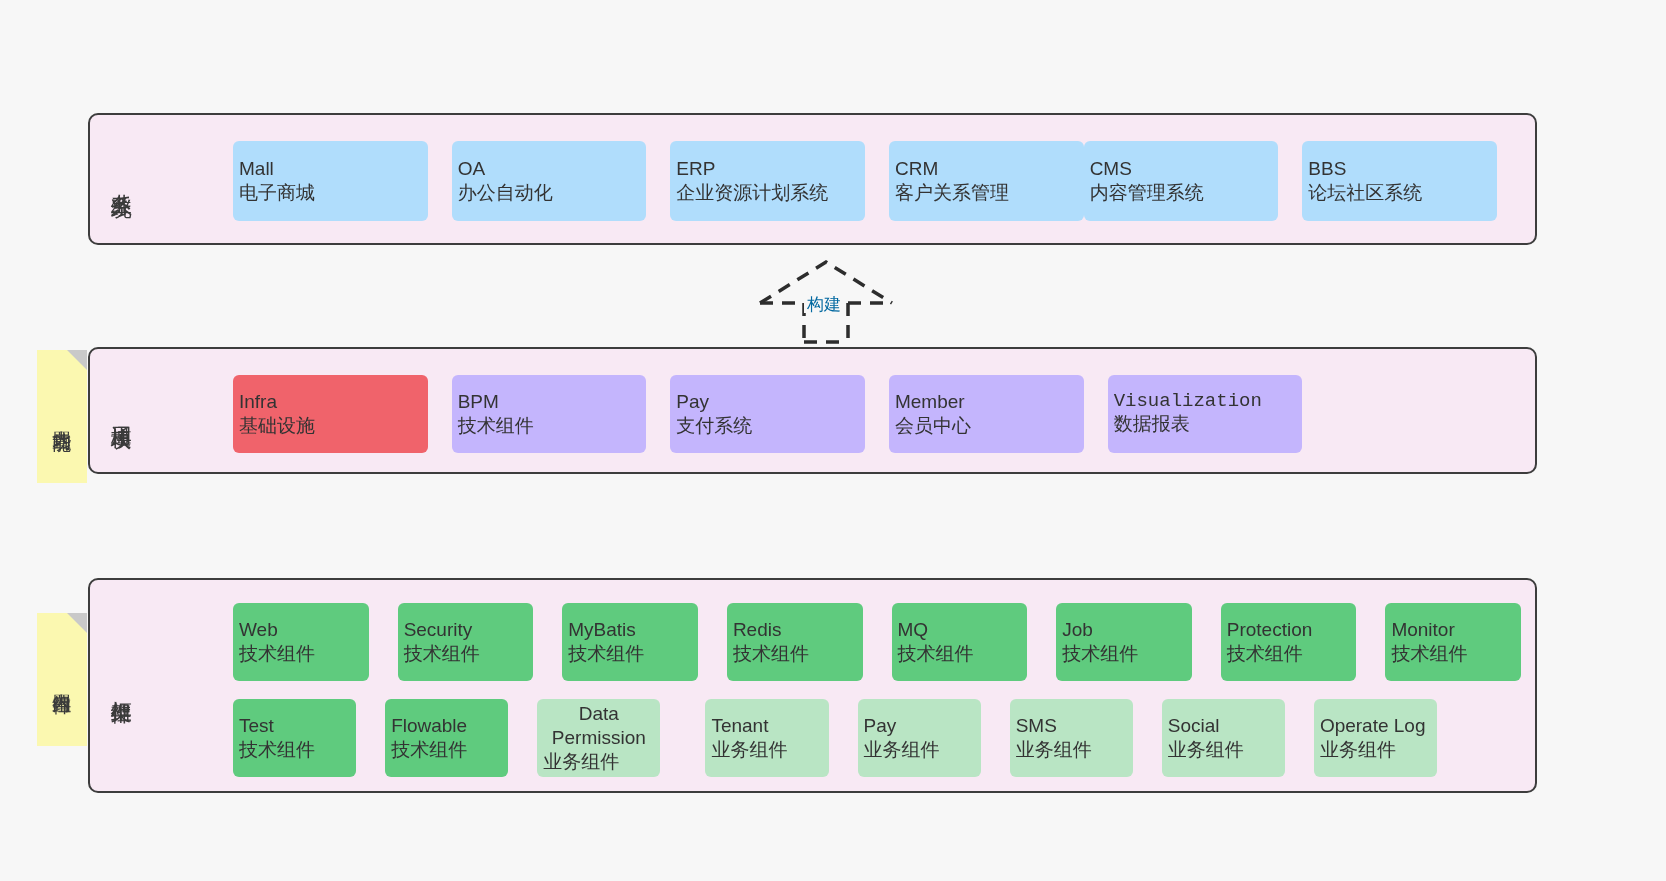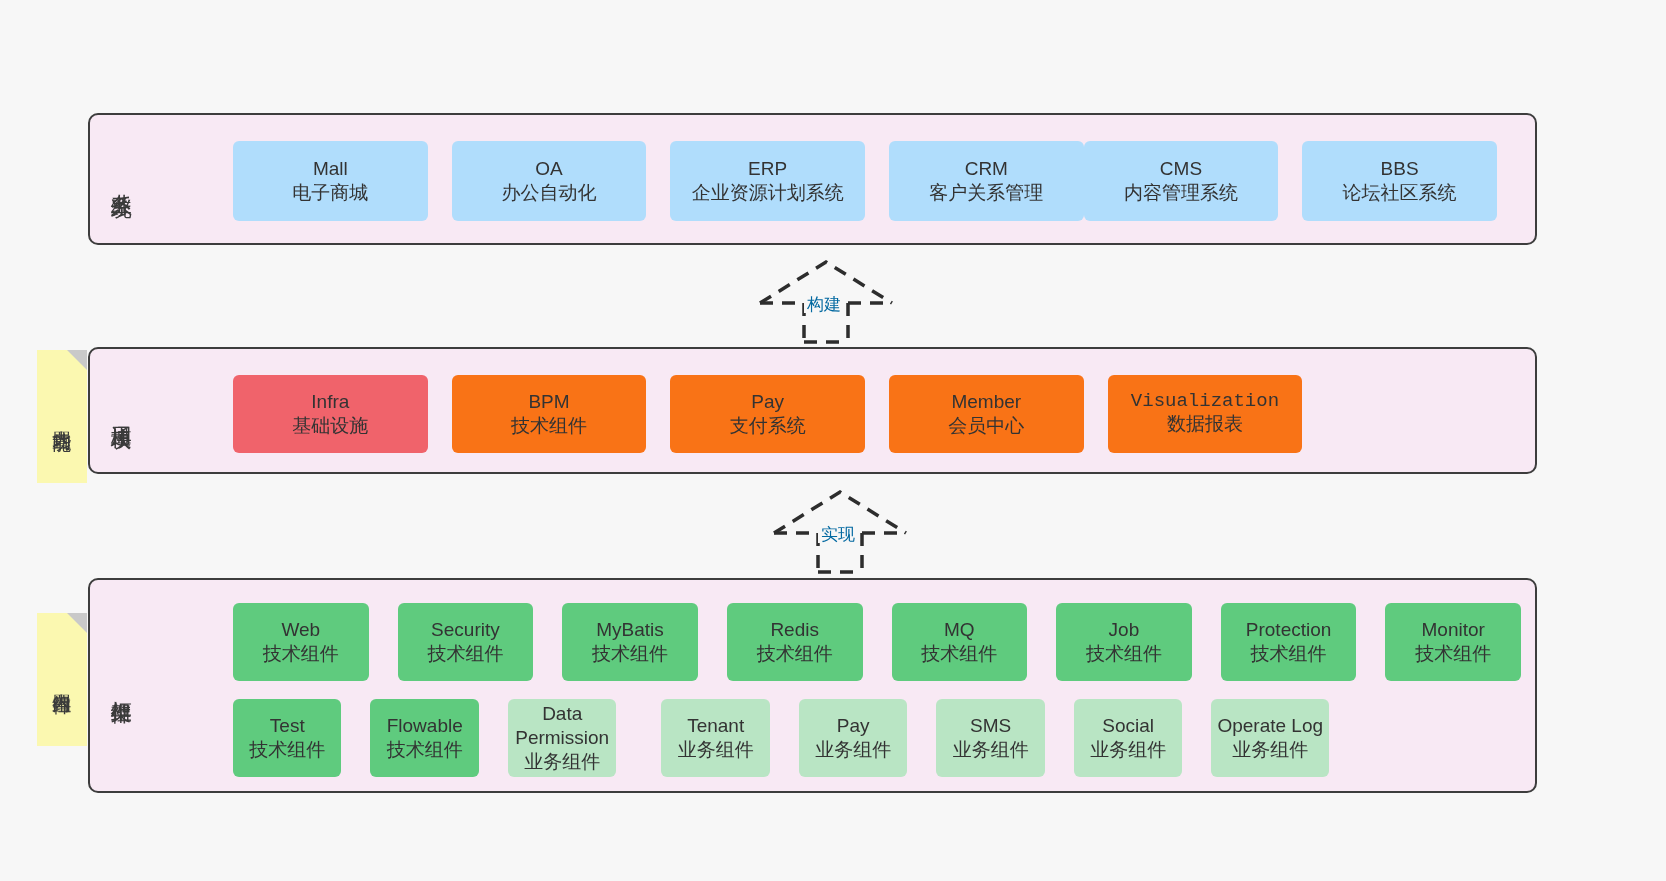--- a/index.html
+++ b/index.html
@@ -53,35 +53,35 @@
   .row {
     position: absolute;
     display: flex;
     gap: 0;
   }
   .card {
     box-sizing: border-box;
     border-radius: 6px;
     display: flex;
     flex-direction: column;
-    align-items: center;
+    align-items: flex-start;
     justify-content: center;
     text-align: center;
     line-height: 1.26;
     font-size: 19px;
     color: #333333;
     padding: 4px 6px;
   }
   .card .en { white-space: nowrap; }
   .card .cn { white-space: nowrap; }
   .card.wrap .en { white-space: normal; }
 
   .c-blue       { background: #b0ddfc; }
   .c-red        { background: #f0636b; }
-  .c-pink       { background: #f97316; }
+  .c-pink       { background: #c4b5fd; }
   .c-green      { background: #5fcb7e; }
   .c-lightgreen { background: #b9e5c4; }
 
   
   .arrow {
     position: absolute;
     pointer-events: none;
   }
   .arrow svg { display: block; overflow: visible; }
   .arrow-label {
@@ -196,30 +196,20 @@
           <div class="en">Member</div>
           <div class="cn">会员中心</div>
         </div>
         <div class="card c-pink" style="width: 194.667px; height: 100%; margin-right: 0px; font-family: Liberation Mono, monospace;">
           <div class="en">Visualization</div>
           <div class="cn">数据报表</div>
         </div>
       </div>
   </div>
 
-  <div class="arrow" style="left:770px; top:488px; width:140px; height:86px;">
-    <svg width="140" height="86" viewBox="0 0 140 86">
-      <polyline points="4,45 70,4 136,45" fill="none" stroke="#2d2d2d" stroke-width="3.5" stroke-dasharray="13 9" stroke-linecap="butt"></polyline>
-      <line x1="4" y1="45" x2="136" y2="45" stroke="#2d2d2d" stroke-width="3.5" stroke-dasharray="13 9"></line>
-      <line x1="48" y1="45" x2="48" y2="84" stroke="#2d2d2d" stroke-width="3.5" stroke-dasharray="13 9"></line>
-      <line x1="92" y1="45" x2="92" y2="84" stroke="#2d2d2d" stroke-width="3.5" stroke-dasharray="13 9"></line>
-      <line x1="48" y1="84" x2="92" y2="84" stroke="#2d2d2d" stroke-width="3.5" stroke-dasharray="13 9"></line>
-    </svg>
-    <span class="arrow-label" style="left:48px; top:38px;">实现</span>
-  </div>
 
   <div class="note" style="left:37px; top:613px; width:50px; height:133px;">
     <div class="fold"></div>
     <div class="note-text">内置组件</div>
   </div>
 
   <div class="layer" style="left:88px; top:578px; width:1449px; height:215px;">
     <div class="layer-title">框架组件</div>
     <div class="row" id="framework-row1" style="left:143px; top:23px; width:1288px; height:78px;">
         <div class="card c-green" style="width: 135.625px; height: 100%; margin-right: 29px;">
@@ -248,21 +238,21 @@
         </div>
         <div class="card c-green" style="width: 135.625px; height: 100%; margin-right: 29px;">
           <div class="en">Protection</div>
           <div class="cn">技术组件</div>
         </div>
         <div class="card c-green" style="width: 135.625px; height: 100%; margin-right: 0px;">
           <div class="en">Monitor</div>
           <div class="cn">技术组件</div>
         </div>
       </div>
-    <div class="row" id="framework-row2" style="left:143px; top:119px; width:1096px; height:78px;">
+    <div class="row" id="framework-row2" style="left:143px; top:119px; width:1204px; height:78px;">
         <div class="card c-green" style="width: 135.625px; height: 100%; margin-right: 29px;">
           <div class="en">Test</div>
           <div class="cn">技术组件</div>
         </div>
         <div class="card c-green" style="width: 135.625px; height: 100%; margin-right: 29px;">
           <div class="en">Flowable</div>
           <div class="cn">技术组件</div>
         </div>
         <div class="card c-lightgreen wrap" style="width: 135.625px; height: 100%; margin-right: 45px;">
           <div class="en">Data Permission</div>

